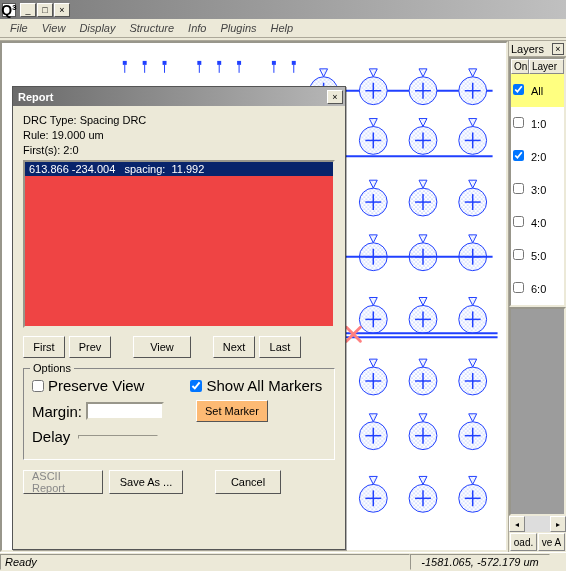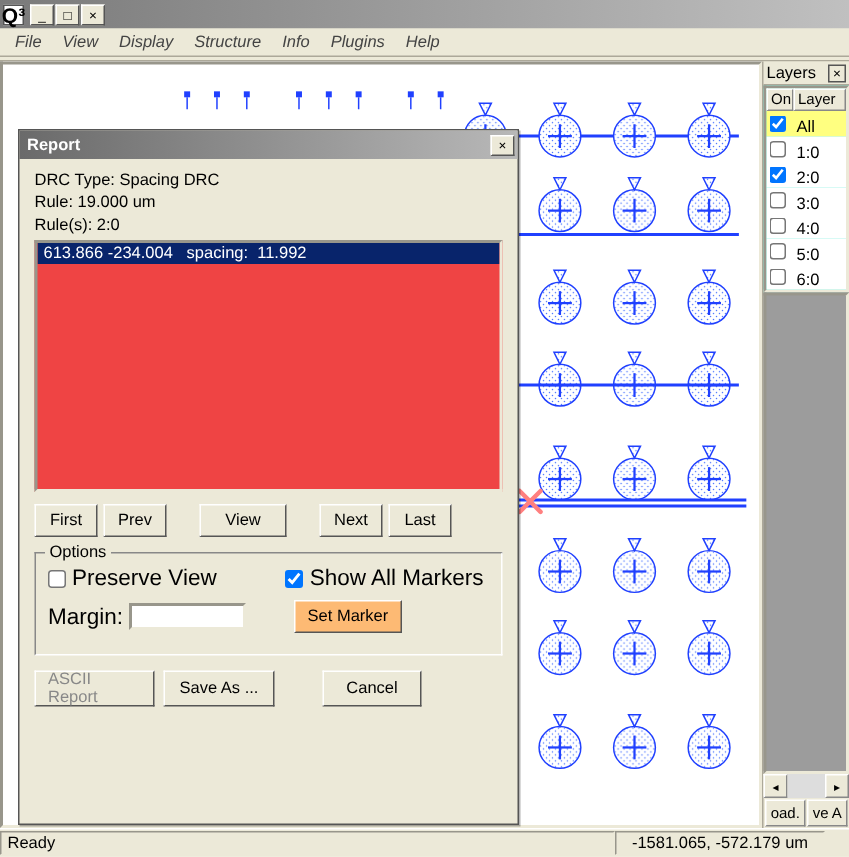--- a/index.html
+++ b/index.html
@@ -23,38 +23,38 @@
   
   
   .client { position: absolute; top: 41px; bottom: 19px; left: 0; right: 0; display: flex; }
   .canvas-area { flex: 1; background: #fff; border: 2px inset #ece9d8; position: relative; overflow: hidden; }
   .canvas-area svg { width: 100%; height: 100%; }
   
   
   .layers-panel { width: 58px; background: #ece9d8; display: flex; flex-direction: column; border-left: 1px solid #aca899; }
   .layers-title { height: 16px; display: flex; align-items: center; justify-content: space-between; padding: 0 2px; font-size: 11px; border-bottom: 1px solid #aca899; }
   .layers-title .close { width: 12px; height: 12px; border: 1px solid #555; background: #ece9d8; display: flex; align-items: center; justify-content: center; font-size: 9px; cursor: pointer; }
-  .layers-table { border: 2px inset #ece9d8; background: #5eead4; }
+  .layers-table { border: 2px inset #ece9d8; background: #8b5cf6; }
   .layers-table .lhdr { display: flex; background: #ece9d8; }
   .layers-table .lhdr > div { border: 1px solid #fff; border-right-color: #888; border-bottom-color: #888; padding: 1px 2px; font-size: 10px; }
-  .layers-table .lrow { display: flex; height: 17px; align-items: flex-end; background: #fff; }
+  .layers-table .lrow { display: flex; height: 33px; align-items: center; background: #fff; }
   .layers-table .lrow.all { background: #ffff80; }
   .layers-table .lrow .cb { width: 18px; padding-left: 2px; }
   .layers-table .lrow .cb input { width: 11px; height: 11px; }
   .layers-table .lrow .lbl { flex: 1; padding-left: 2px; font-size: 11px; }
   .layers-rest { flex: 1; background: #9c9c9c; border: 2px inset #ece9d8; }
   .layers-scroll { height: 16px; display: flex; }
   .layers-scroll .sbtn { width: 16px; height: 16px; background: #ece9d8; border: 1px solid #fff; border-right-color: #888; border-bottom-color: #888; display: flex; align-items: center; justify-content: center; font-size: 8px; }
   .layers-scroll .strack { flex: 1; background: #ddd; }
   .layers-bottom-btns { display: flex; padding: 1px; gap: 1px; }
   .layers-bottom-btns .btn { flex: 1; height: 18px; background: #ece9d8; border: 1px solid #fff; border-right-color: #888; border-bottom-color: #888; font-size: 10px; overflow: hidden; white-space: nowrap; display: flex; align-items: center; justify-content: center; }
   
   
   .statusbar { position: absolute; bottom: 0; left: 0; right: 0; height: 19px; background: #ece9d8; border-top: 1px solid #fff; display: flex; align-items: center; }
-  .statusbar .pane { border: 1px inset #ece9d8; height: 16px; padding: 0 4px; display: flex; align-items: center; font-size: 11px; }
+  .statusbar .pane { border: 1px inset #ece9d8; height: 16px; padding: 0 4px; display: flex; align-items: center; font-size: 11px; font-style: italic; }
   .statusbar .pane.left { flex: 1; }
   .statusbar .pane.coords { width: 140px; justify-content: center; }
   .statusbar .grip { width: 16px; }
   
   
   .report-dialog { position: absolute; top: 86px; left: 12px; width: 334px; height: 464px; background: #ece9d8; border: 1px solid #555; box-shadow: 1px 1px 0 rgba(0,0,0,0.3); z-index: 10; }
   .report-dialog .dlg-title { height: 19px; background: linear-gradient(to right, #6a6a6a, #b8b8b8); display: flex; align-items: center; padding: 0 2px; }
   .report-dialog .dlg-title .txt { color: #fff; font-weight: bold; flex: 1; padding-left: 3px; }
   .report-dialog .dlg-title .win-btn { width: 16px; height: 14px; background: #ece9d8; border: 1px solid #fff; border-right-color: #555; border-bottom-color: #555; display: flex; align-items: center; justify-content: center; font-size: 9px; cursor: pointer; }
   .report-dialog .dlg-body { padding: 8px 10px; }
@@ -248,21 +248,21 @@
   </div>
 
   <div class="report-dialog">
     <div class="dlg-title">
       <div class="txt">Report</div>
       <div class="win-btn">×</div>
     </div>
     <div class="dlg-body">
       <div class="info-line">DRC Type: Spacing DRC</div>
       <div class="info-line">Rule: 19.000 um</div>
-      <div class="info-line">Rule(s): 2:0</div>
+      <div class="info-line">First(s): 2:0</div>
       <div class="listbox">
         <div class="item">613.866 -234.004   spacing:  11.992</div>
       </div>
       <div class="nav-btns">
         <div class="btn sm" style="width:42px">First</div>
         <div class="btn sm" style="width:42px">Prev</div>
         <div style="width:14px"></div>
         <div class="btn md" style="width:58px">View</div>
         <div style="width:14px"></div>
         <div class="btn sm" style="width:42px">Next</div>
@@ -276,20 +276,24 @@
           <div style="width:38px"></div>
           <input type="checkbox" checked="" style="">
           <label>Show All Markers</label>
         </div>
         <div class="opt-row">
           <label>Margin:</label>
           <input type="text" value="" style="">
           <div style="width:24px"></div>
           <div class="btn">Set Marker</div>
         </div>
+        <div class="opt-row">
+          <label>Delay</label>
+          <div class="slider-track"></div>
+        </div>
       </div>
       <div class="bottom-btns">
         <div class="btn disabled" style="width:80px">ASCII Report</div>
         <div class="btn" style="width:74px">Save As ...</div>
         <div style="width:20px"></div>
         <div class="btn" style="width:66px">Cancel</div>
       </div>
     </div>
   </div>
 </div>

